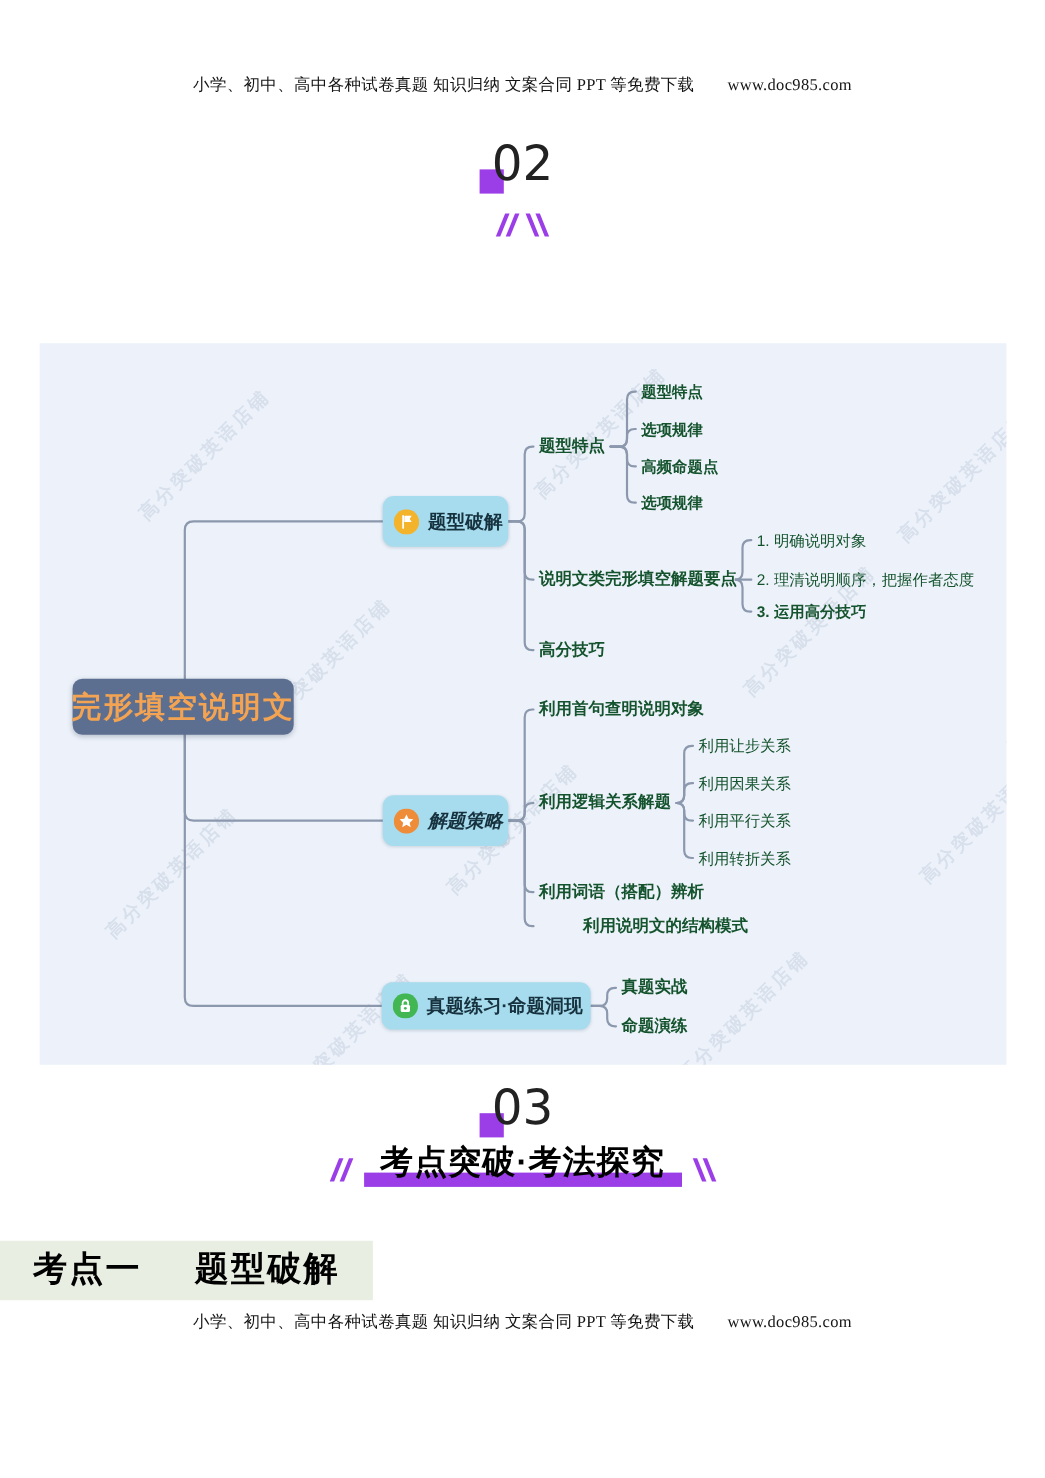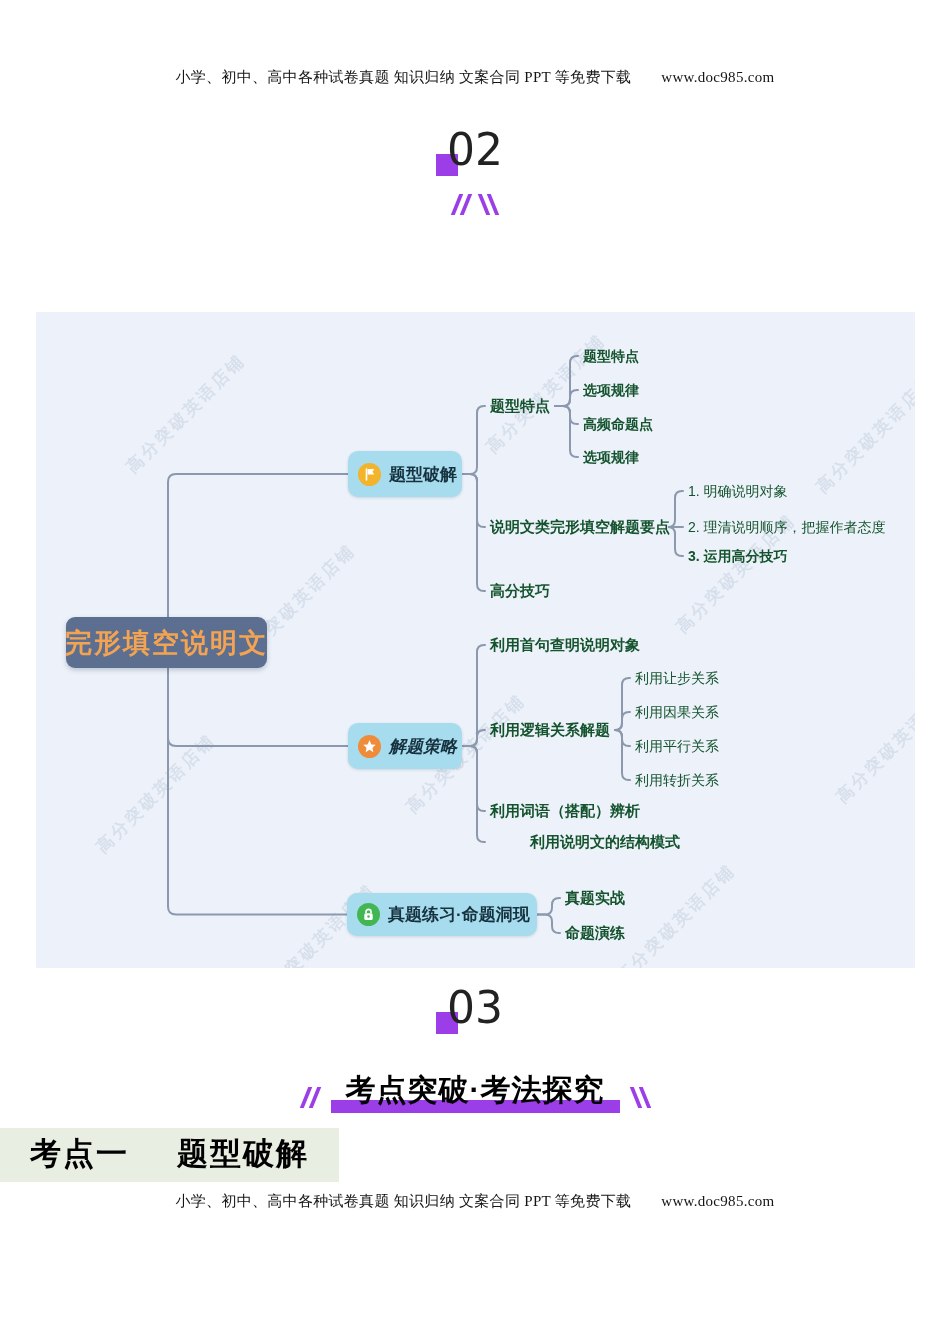--- a/index.html
+++ b/index.html
@@ -162,21 +162,21 @@
         <span class="blabel">真题练习·命题洞现</span>
       </div>
       <div class="mm-label lv2 bold" style="left: 529px; top: 576px;">真题实战</div>
       <div class="mm-label lv2 bold" style="left: 529px; top: 611px;">命题演练</div>
       <div class="mm-root" style="left: 30px; top: 305px; width: 201px; height: 51px;">完形填空说明文</div>
     </div>
 
   <div class="sec-num" style="top:986px;">
     <span class="num"><i class="sq"></i><span class="digits">03</span></span>
   </div>
-  <div class="sec-title-row" style="top:1073px;height:38px;gap:29px;">
+  <div class="sec-title-row" style="top:1039px;height:38px;gap:29px;">
     <span class="slash-group">
         <i class="slash sl-l"></i>
         <i class="slash sl-l"></i>
       </span>
     <span class="title-wrap">
       <span class="bar"></span>
       <span class="txt">考点突破·考法探究</span>
     </span>
     <span class="slash-group">
         <i class="slash sl-r"></i>

